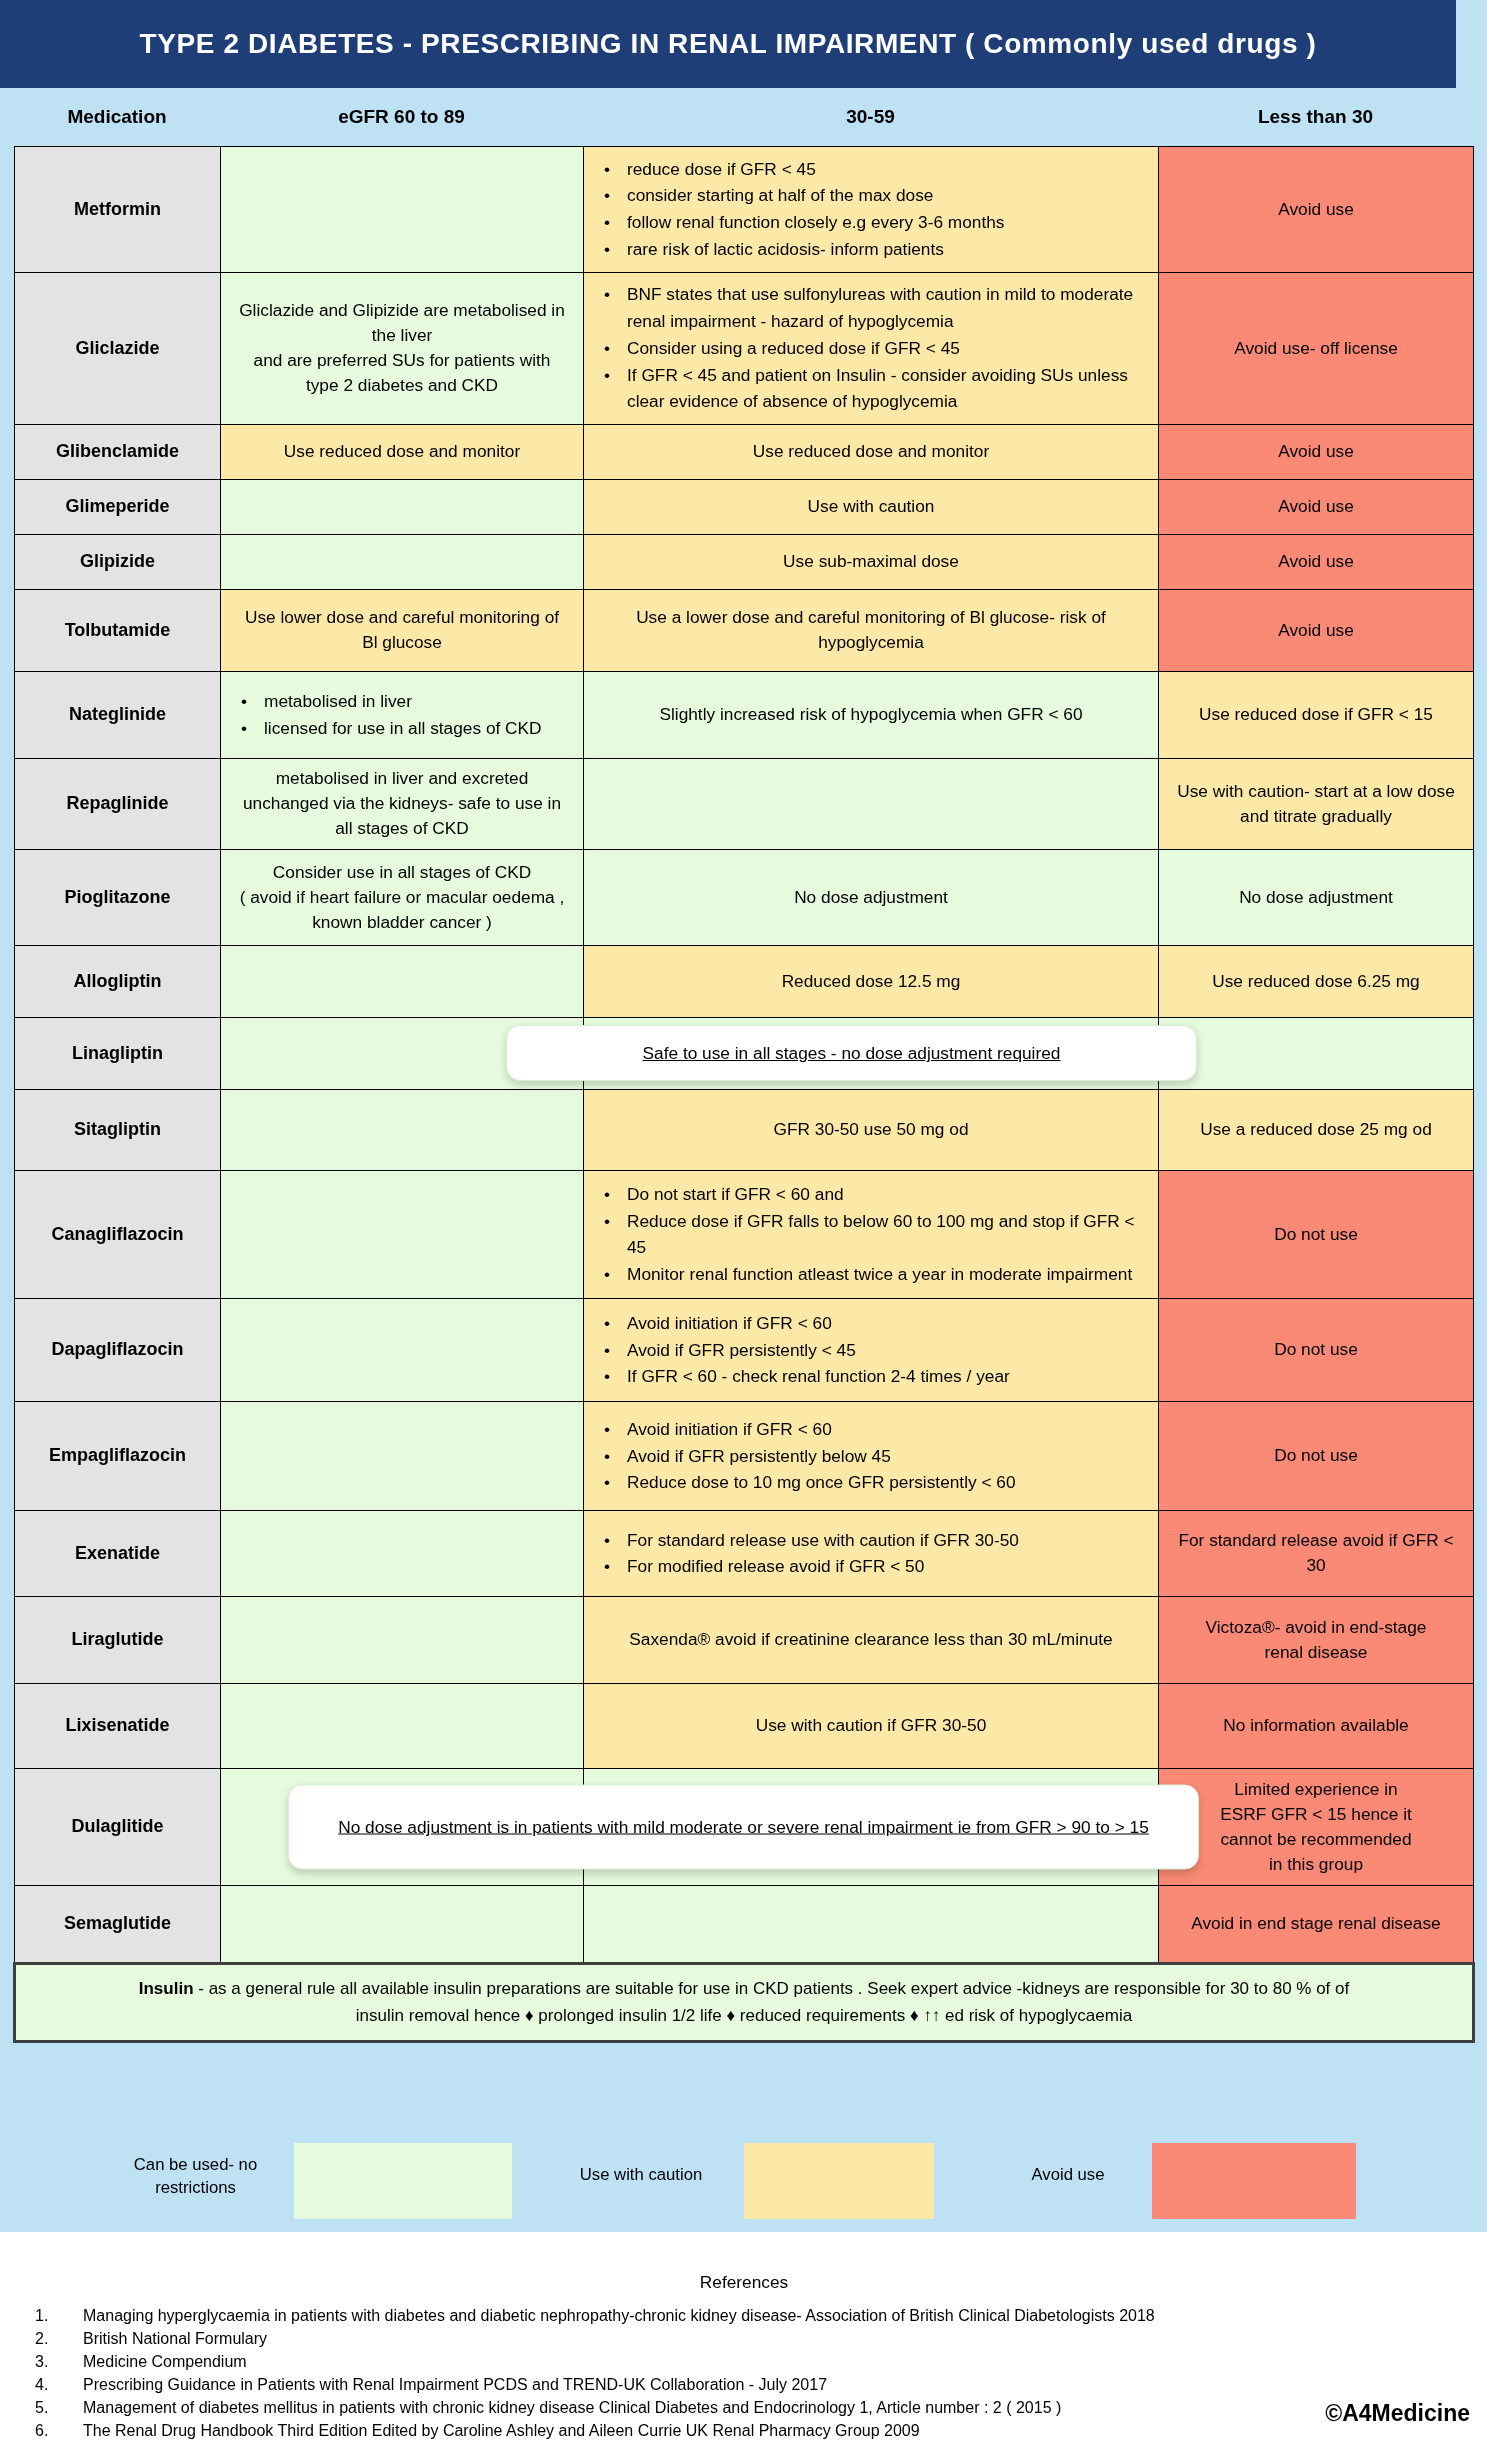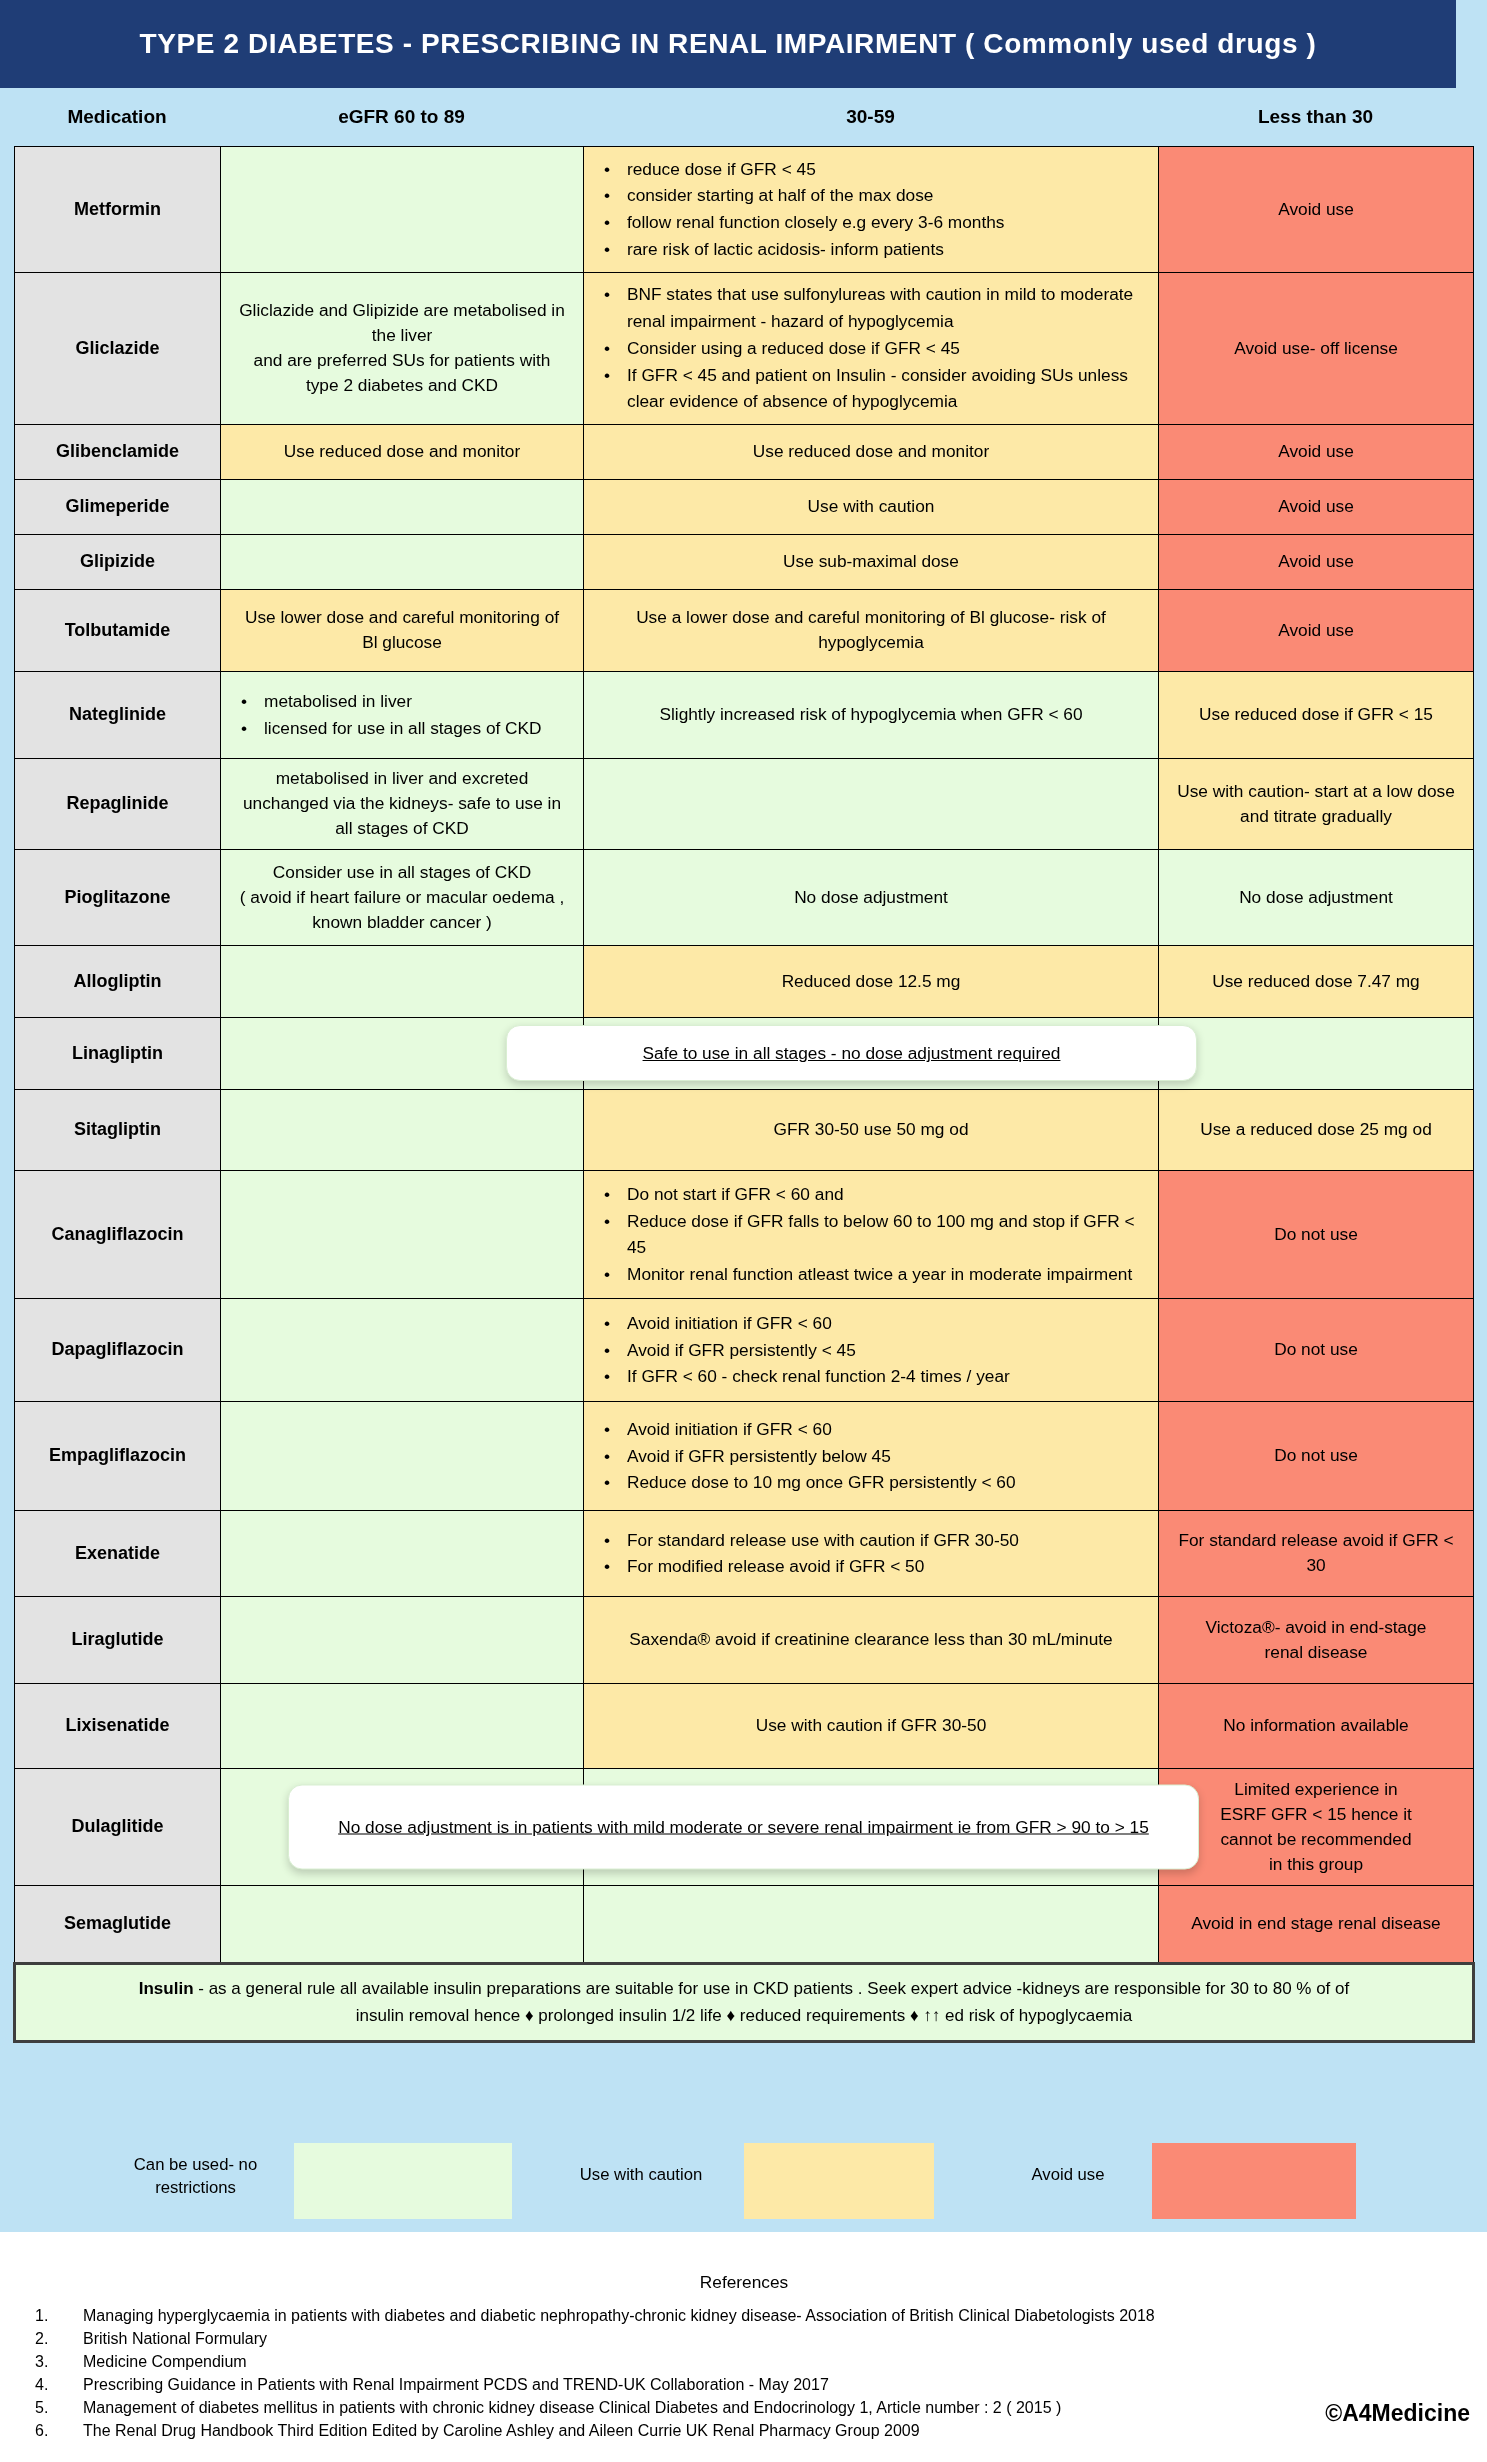--- a/index.html
+++ b/index.html
@@ -222,21 +222,21 @@
           <div class="ctext">No dose adjustment</div>
         </td>
       </tr>
       <tr style="height: 72px;">
         <td class="med">Allogliptin</td>
         <td class="cell ok"></td>
         <td class="cell caution">
           <div class="ctext">Reduced dose 12.5 mg</div>
         </td>
         <td class="cell caution">
-          <div class="ctext">Use reduced dose 7.47 mg</div>
+          <div class="ctext">Use reduced dose 6.25 mg</div>
         </td>
       </tr>
       <tr style="height: 72px;">
         <td class="med">Linagliptin</td>
         <td class="cell ok"></td>
         <td class="cell ok rel">
           <div class="note-box box-lina">Safe to use in all stages - no dose adjustment required</div>
         </td>
         <td class="cell ok"></td>
       </tr>
@@ -408,21 +408,21 @@
       <div class="ref-item">
         <span class="ref-num">2.</span>
         <span class="ref-text">British National Formulary</span>
       </div>
       <div class="ref-item">
         <span class="ref-num">3.</span>
         <span class="ref-text">Medicine Compendium</span>
       </div>
       <div class="ref-item">
         <span class="ref-num">4.</span>
-        <span class="ref-text">Prescribing Guidance in Patients with Renal Impairment PCDS and TREND-UK Collaboration - May 2017</span>
+        <span class="ref-text">Prescribing Guidance in Patients with Renal Impairment PCDS and TREND-UK Collaboration - July 2017</span>
       </div>
       <div class="ref-item">
         <span class="ref-num">5.</span>
         <span class="ref-text">Management of diabetes mellitus in patients with chronic kidney disease Clinical Diabetes and Endocrinology 1, Article number : 2 ( 2015 )</span>
       </div>
       <div class="ref-item">
         <span class="ref-num">6.</span>
         <span class="ref-text">The Renal Drug Handbook Third Edition Edited by Caroline Ashley and Aileen Currie UK Renal Pharmacy Group 2009</span>
       </div>
     </div>

